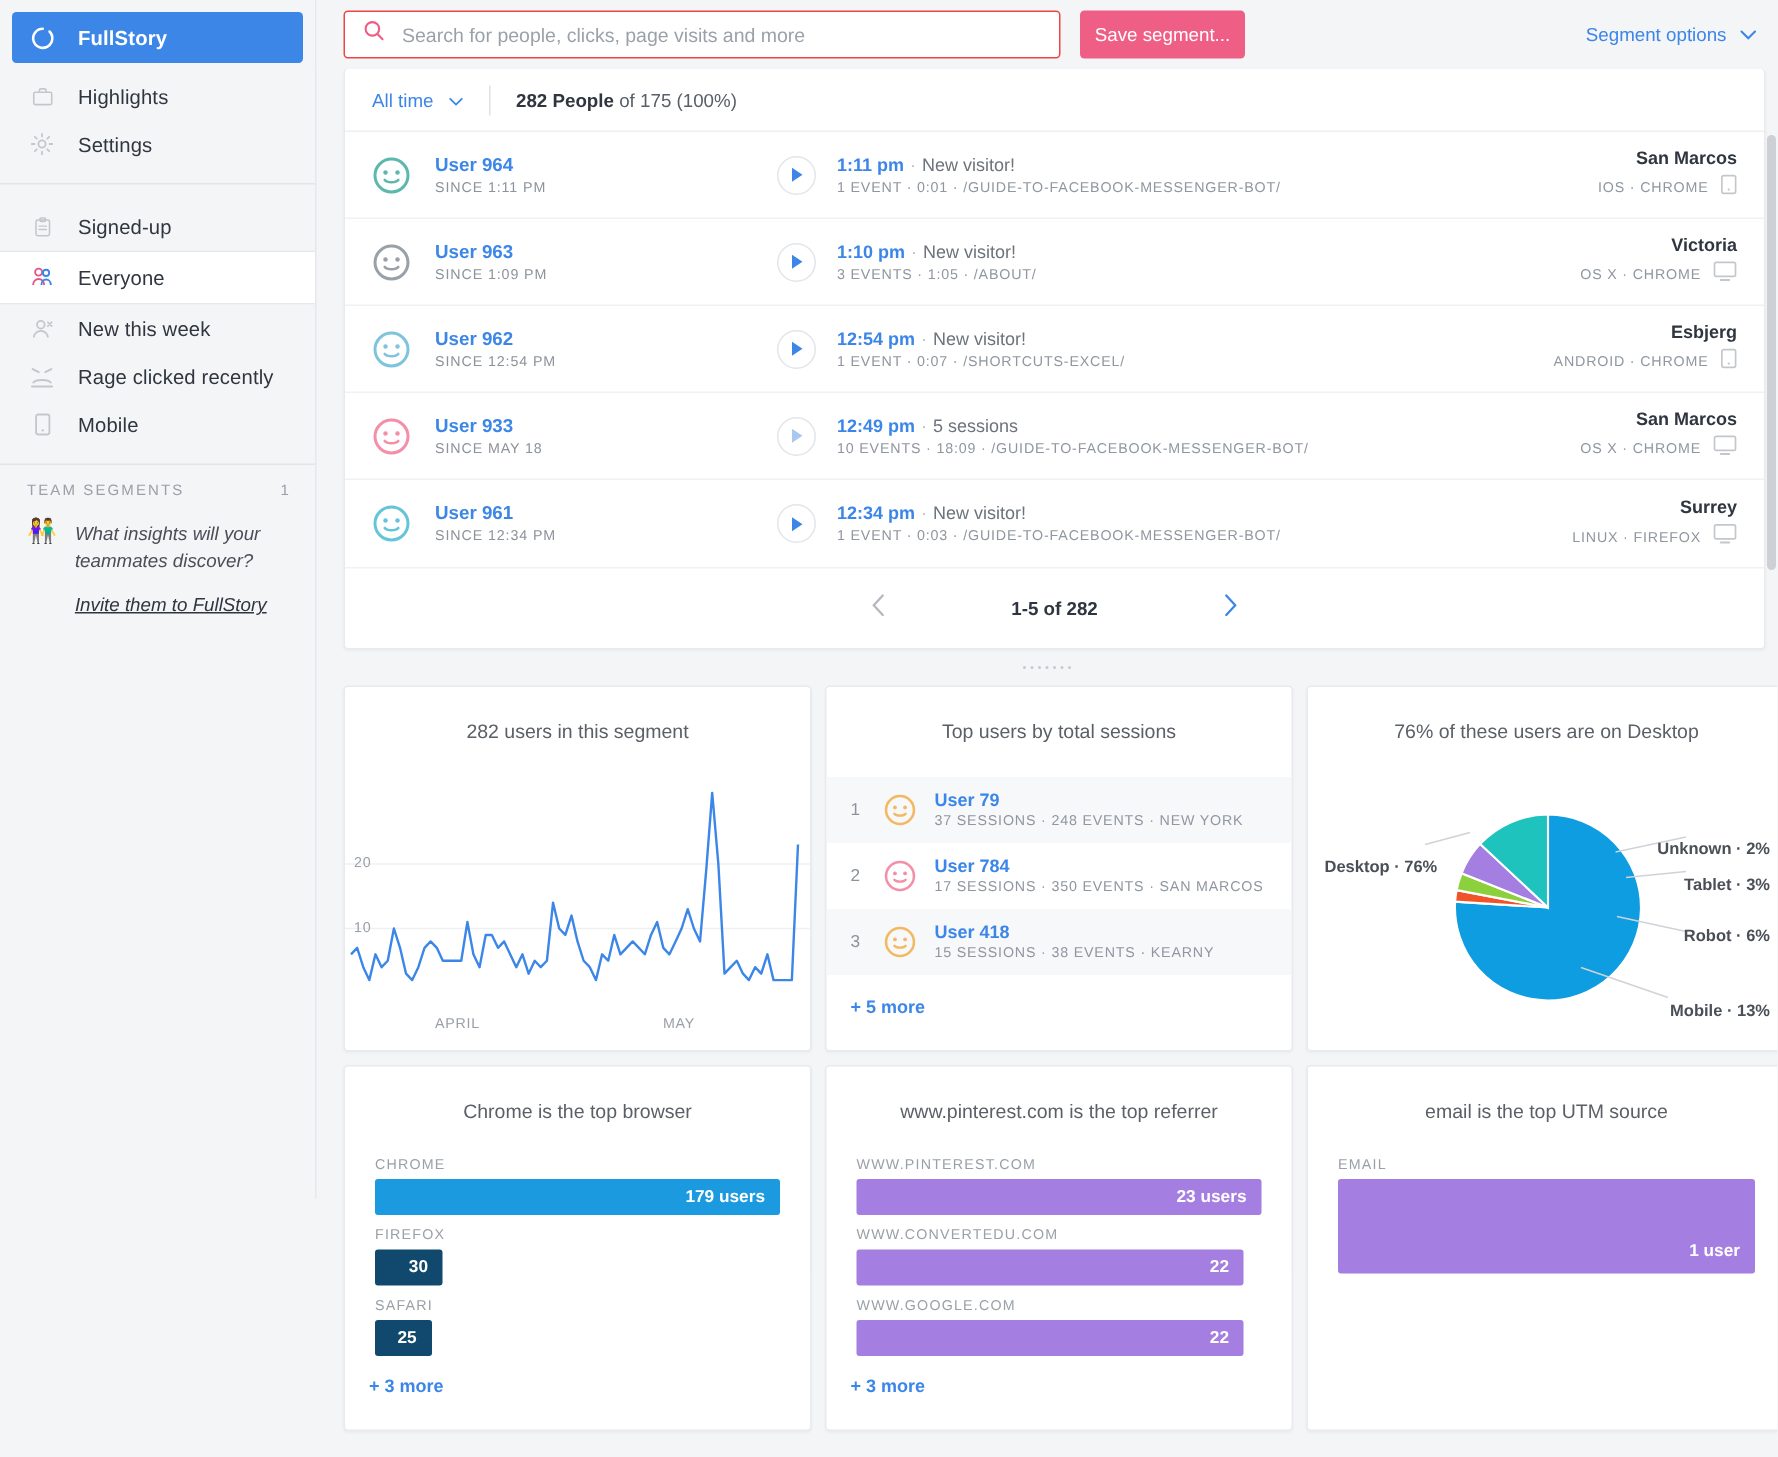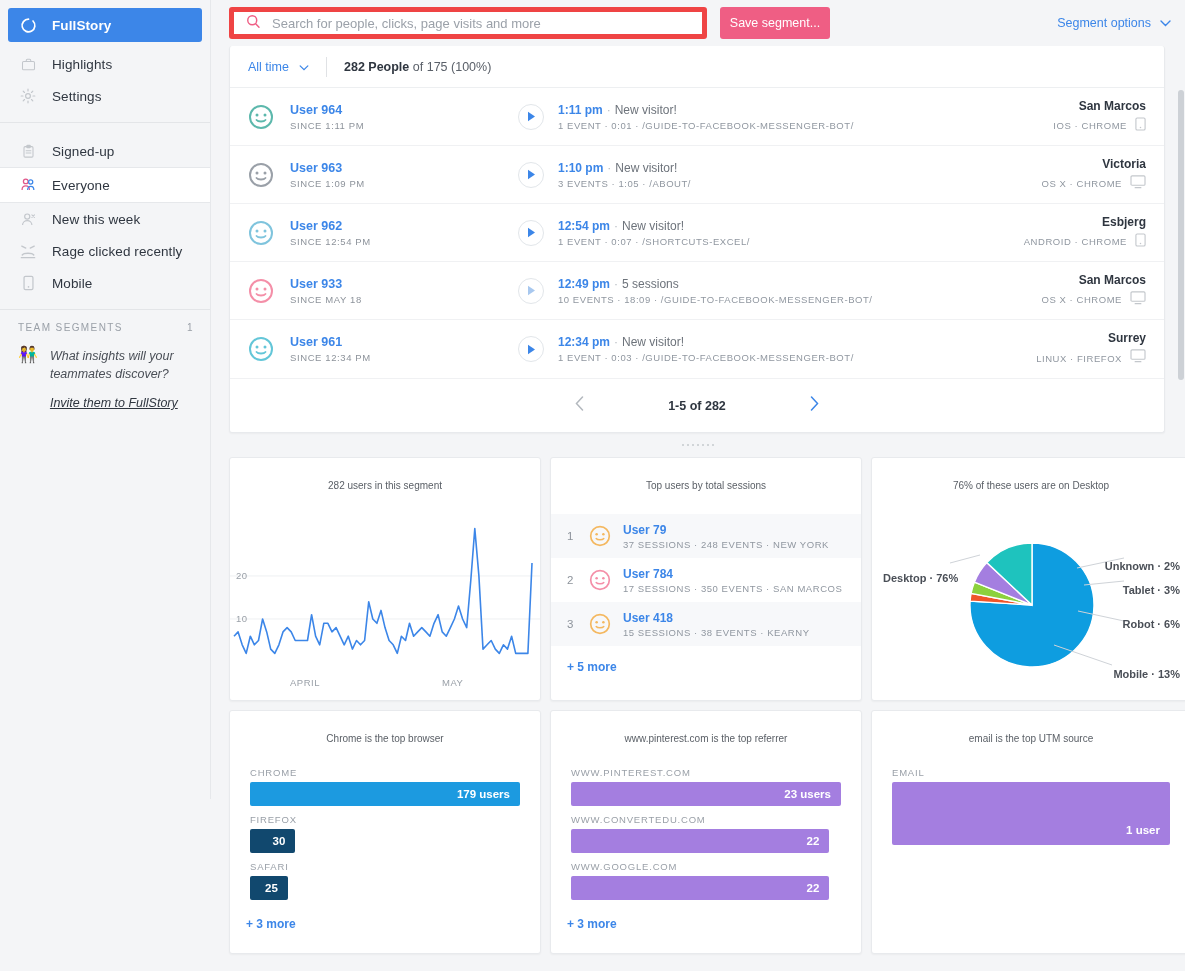--- a/index.html
+++ b/index.html
@@ -50,40 +50,40 @@
   }
 
   
   .main { flex: 1; height: 971px; position: relative; overflow: hidden; }
 
   .topbar {
     height: 46px; display: flex; align-items: center; padding: 0 0 0 18px;
     background: #f4f5f7; gap: 0;
   }
   .search-box {
-    flex: 0 0 478px; height: 32px; background: #fff; border: 5px solid #ef4444;
+    flex: 0 0 478px; height: 32px; background: #fff; border: 1px solid #ef4444;
     border-radius: 3px; display: flex; align-items: center; padding: 0 12px; gap: 11px;
   }
   .search-box input {
     border: 0; outline: 0; font-size: 13px; color: #3c4149; width: 100%;
     font-family: "Liberation Sans", sans-serif; background: transparent;
   }
   .search-box input::placeholder { color: #9ba1a9; }
   .save-btn {
     margin-left: 13px; background: #ef5e84; color: #fff; border: 0; cursor: pointer;
     height: 32px; width: 110px; border-radius: 3px; font-size: 12.5px;
     font-family: "Liberation Sans", sans-serif;
   }
   .seg-opts {
     margin-left: auto; margin-right: 14px; display: flex; align-items: center; gap: 9px;
     color: #3c86e8; font-size: 12.5px; cursor: pointer;
   }
 
   .panel {
-    background: #fff; margin: 0 20px 0 18px; border-radius: 3px;
+    background: #fff; margin: 0 8px 0 18px; border-radius: 3px;
     border: 1px solid #e8eaed; border-top: 0;
     box-shadow: 0 1px 2px rgba(0,0,0,.04);
   }
   .filterbar {
     height: 42px; display: flex; align-items: center; padding: 0 18px;
     border-bottom: 1px solid #edeff1; gap: 0;
   }
   .alltime { color: #3c86e8; font-size: 12.5px; cursor: pointer; display:flex; align-items:center; gap:10px;}
   .vrule { width: 1px; height: 20px; background: #e0e2e5; margin: 0 17px; }
   .count-txt { font-size: 12.5px; color: #5a6069; }
@@ -126,21 +126,21 @@
   .grid {
     display: grid; grid-template-columns: 312px 312px 320px;
     gap: 9px; padding: 0 8px 0 18px;
   }
   .card {
     background: #fff; border: 1px solid #e8eaed; border-radius: 3px;
     box-shadow: 0 1px 2px rgba(0,0,0,.04);
     height: 244px; position: relative; overflow: hidden;
   }
   .card-title {
-    text-align: center; font-size: 10px; color: #5b6067; font-weight: 400;
+    text-align: center; font-size: 13px; color: #5b6067; font-weight: 400;
     padding: 22px 14px 0 14px; line-height: 1.2;
   }
 
   
   .linechart { position: absolute; left: 0; right: 0; top: 56px; bottom: 0; }
   .axlabel { position: absolute; font-size: 9.5px; color: #9aa0a8; letter-spacing: .5px; }
 
   
   .tu-row {
     display: flex; align-items: center; height: 44px; padding: 0 16px; gap: 0;

